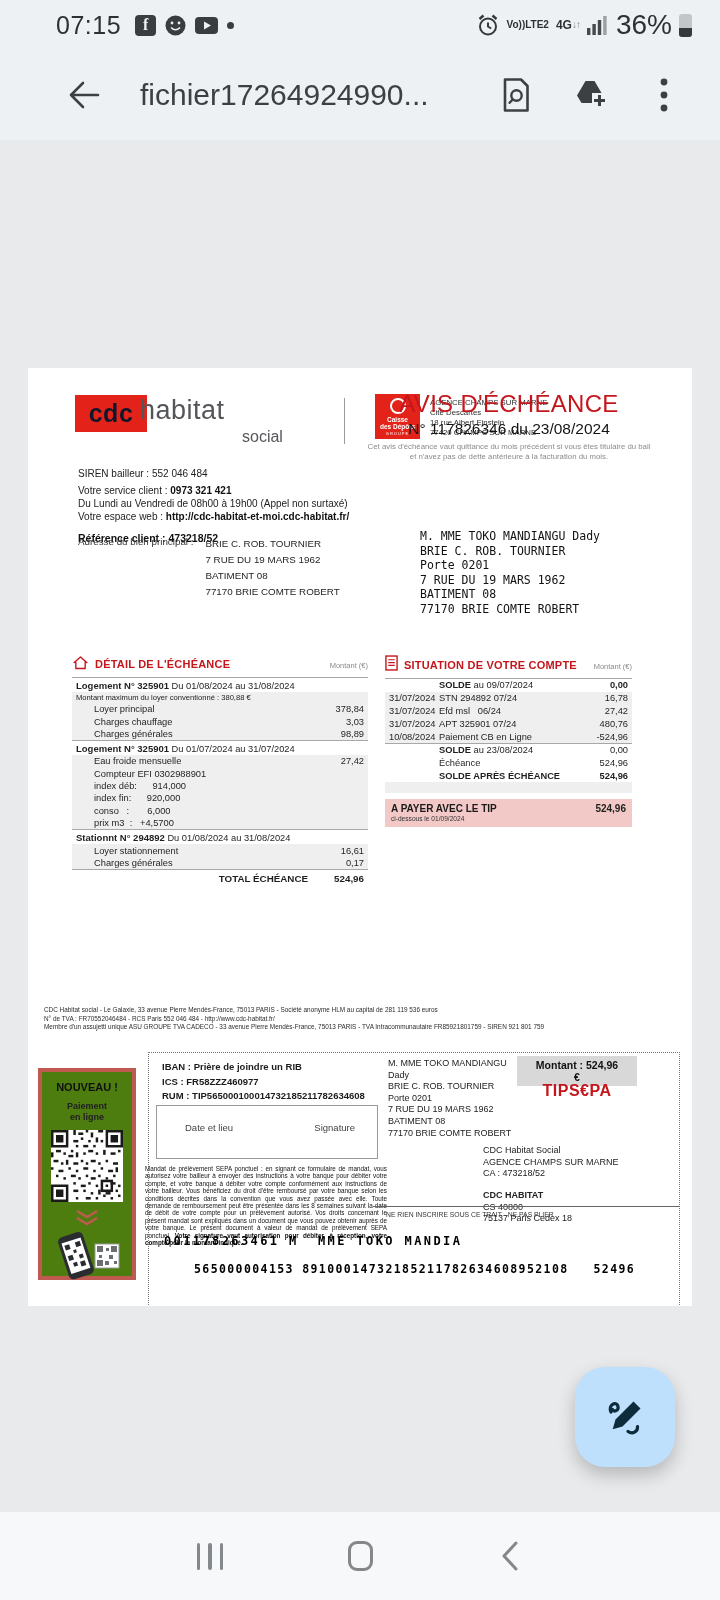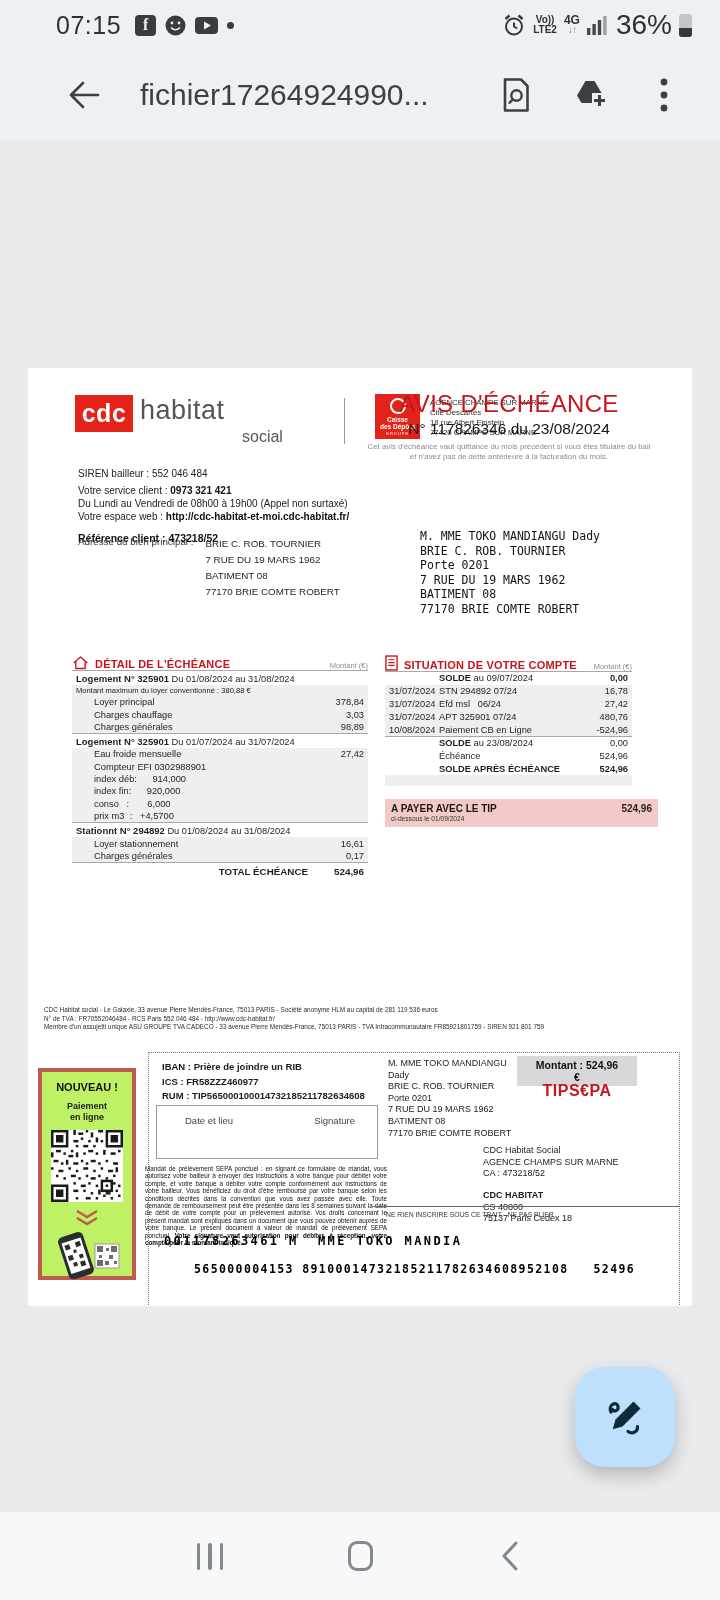--- a/index.html
+++ b/index.html
@@ -5,40 +5,40 @@
 *{margin:0;padding:0;box-sizing:border-box}
 html,body{width:720px;height:1600px;overflow:hidden;background:#e9eaec;font-family:"Liberation Sans",sans-serif}
 
 
 .status-bar{position:absolute;left:0;top:0;width:720px;height:50px;background:#eef1f4;display:flex;align-items:center;padding:0 28px 0 56px;color:#2e3134}
 .sb-time{font-size:25px;letter-spacing:.5px}
 .sb-left-icons{display:flex;align-items:center;gap:9px;margin-left:14px}
 .sb-fb{width:21px;height:21px;background:#393d40;border-radius:4px;color:#eef1f4;font-weight:bold;font-size:16px;display:flex;align-items:center;justify-content:center;font-family:"Liberation Serif",serif}
 .sb-dot{width:7px;height:7px;background:#393d40;border-radius:50%}
 .sb-right{margin-left:auto;display:flex;align-items:center;gap:7px}
-.sb-stack{display:flex;flex-direction:column;align-items:center;line-height:10px}
+.sb-stack{display:flex;flex-direction:row;align-items:center;line-height:10px}
 .sb-stack .t1{font-size:10px;font-weight:bold}
 .sb-stack .t2{font-size:10px;font-weight:bold}
 .sb-arrows{font-size:10px;color:#7b8085;letter-spacing:-1px}
 .sb-pct{font-size:28px}
 .sb-batt{width:13px;height:23px;border-radius:3px;background:#c3c6c9;position:relative;overflow:hidden}
 .sb-batt .fill{position:absolute;left:0;bottom:0;width:100%;height:9px;background:#35393c}
 
 
 .app-bar{position:absolute;left:0;top:50px;width:720px;height:90px;background:#eef1f4;display:flex;align-items:center}
 .ab-back{margin-left:62px;width:44px;height:44px;display:flex;align-items:center;justify-content:center}
 .ab-title{margin-left:34px;font-size:30px;color:#3d4043;flex:1;white-space:nowrap;overflow:hidden}
 .ab-ico{width:52px;height:52px;display:flex;align-items:center;justify-content:center}
 .ab-icons{display:flex;align-items:center;gap:22px;margin-right:30px}
 
 
 .page{position:absolute;left:28px;top:368px;width:664px;height:938px;background:#fff;color:#1f1f1f}
 .red{color:#c4161c}
 
-.cdc-box{position:absolute;left:47px;top:27px;width:58px;height:37px;background:#e32219;color:#ffffff;font-weight:bold;font-size:25px;display:flex;align-items:center;justify-content:center;letter-spacing:.5px}
+.cdc-box{position:absolute;left:47px;top:27px;width:72px;height:37px;background:#e32219;color:#0f172a;font-weight:bold;font-size:25px;display:flex;align-items:center;justify-content:center;letter-spacing:.5px}
 .cdc-habitat{position:absolute;left:112px;top:27px;font-size:27px;color:#55565a;letter-spacing:.5px}
 .cdc-social{position:absolute;left:214px;top:60px;font-size:16px;color:#55565a}
 .hdr-div{position:absolute;left:316px;top:30px;width:1px;height:46px;background:#9a9a9a}
 .caisse-box{position:absolute;left:347px;top:26px;width:45px;height:45px;background:#e32219;color:#fff;text-align:center;padding-top:4px}
 .caisse-box .emb{width:16px;height:16px;border:2px solid #fff;border-radius:50%;margin:0 auto}
 .caisse-box .cl{font-size:6.5px;font-weight:bold;line-height:7px;margin-top:2px}
 .caisse-box .cg{font-size:4px;letter-spacing:1px;margin-top:1px}
 .agency{position:absolute;left:402px;top:30px;font-size:7.8px;line-height:10px;color:#2c2c2c}
 .avis{position:absolute;left:330px;top:22px;width:302px;text-align:center}
 .avis-title{font-size:24px;font-weight:normal;letter-spacing:.3px}
@@ -48,57 +48,57 @@
 .info{position:absolute;left:50px;top:99px;font-size:10px;line-height:13px;color:#222}
 .info .gap{height:4px}
 .info b{color:#111}
 .info .ref{font-size:10.5px;margin-top:9px}
 .addr{position:absolute;left:50px;top:168px;font-size:9.8px;display:flex}
 .addr .lab{color:#333;margin-right:12px}
 .addr .lines div{line-height:16px}
 .recip{position:absolute;left:392px;top:161px;font-family:"DejaVu Sans Mono",monospace;font-size:11.5px;line-height:14.6px;color:#111}
 
 
-.tbl-hdr{display:flex;align-items:flex-end;}
+.tbl-hdr{display:flex;align-items:flex-end;margin-bottom:7px}
 .tbl-hdr .ttl{font-size:11px;font-weight:bold;color:#c4161c;margin-left:6px;flex:1;letter-spacing:.2px}
 .tbl-hdr .mcol{font-size:7.5px;color:#8b8b8b}
 .dtable{position:absolute;left:44px;top:287px;width:296px}
 .stable{position:absolute;left:357px;top:287px;width:247px}
 .grp{background:#fff;border-top:1px solid #a8a8a8;padding:2px 4px 1px;font-size:9.3px}
 .grp b{font-size:9.5px}
 .note-row{background:#efeff0;font-size:7.6px;padding:1px 4px;color:#222}
 .item{background:#efeff0;display:flex;padding:1.2px 4px 1.2px 22px;font-size:9.3px}
 .item .lbl{flex:1;white-space:pre}
 .item .val{width:54px;text-align:right}
 .total-row{display:flex;border-top:1px solid #a8a8a8;background:#fff;padding:3px 4px;font-size:9.8px;font-weight:bold}
 .total-row .lbl{flex:1;text-align:right;padding-right:26px}
 .sit-body{background:#efeff0}
 .sit-row{display:flex;padding:1.4px 4px;font-size:9.3px;background:#efeff0}
 .sit-row .d{width:50px;white-space:pre}
 .sit-row .l{flex:1;white-space:pre}
 .sit-row .v{width:52px;text-align:right}
 .sit-row.white{background:#fff}
 .sit-row.bt{border-top:1px solid #a8a8a8}
 .sit-strip{height:11px;background:#efeff0}
-.pay-box{position:absolute;left:357px;top:431px;width:273px;background:#f2c9c7;display:flex;padding:4px 6px 5px}
+.pay-box{position:absolute;left:357px;top:431px;width:247px;background:#f2c9c7;display:flex;padding:4px 6px 5px}
 .pay-box .pl{flex:1}
 .pay-box .pl .a{font-size:10px;font-weight:bold;color:#1a1a1a}
 .pay-box .pl .b{font-size:6.6px;color:#333;margin-top:1px}
 .pay-box .pv{font-size:10px;font-weight:bold;align-self:flex-start}
 
 .footer-legal{position:absolute;left:16px;top:638px;font-size:6.4px;line-height:8.7px;color:#2b2b2b;width:640px}
 
 
 .slip-border{position:absolute;left:120px;top:684px;width:532px;height:253px;border-top:1.5px dotted #777;border-left:1.5px dotted #777;border-right:1.5px dotted #777}
-.nouveau{position:absolute;left:10px;top:700px;width:98px;height:212px;border:4px solid #bf5a50;background:#bef264;text-align:center}
+.nouveau{position:absolute;left:10px;top:700px;width:98px;height:212px;border:4px solid #bf5a50;background:#4d7c0f;text-align:center}
 .nouveau .n1{font-size:11px;font-weight:bold;margin-top:9px;color:#111}
 .nouveau .n2{font-size:9px;font-weight:bold;line-height:11px;margin-top:8px;color:#222}
 .nouveau .qr{margin:7px auto 0}
 .iban-block{position:absolute;left:134px;top:692px;font-size:9.5px;font-weight:600;line-height:14.5px;color:#1c1c1c}
-.sig-box{position:absolute;left:128px;top:737px;width:222px;height:54px;background:#fff;border:1px solid #9a9a9a;display:flex;justify-content:space-between;padding:9px 22px 0 28px;font-size:9.5px;color:#444}
+.sig-box{position:absolute;left:128px;top:737px;width:222px;height:54px;background:#fff;border:1px solid #9a9a9a;display:flex;justify-content:space-between;padding:16px 22px 0 28px;font-size:9.5px;color:#444}
 .mandat{position:absolute;left:117px;top:797px;width:242px;font-size:6.3px;line-height:7.4px;text-align:justify;color:#101010}
 .tip-recip{position:absolute;left:360px;top:690px;font-size:9px;line-height:11.6px;color:#222}
 .montant-box{position:absolute;left:489px;top:688px;width:120px;background:#d8d8d8;text-align:center;font-size:10.5px;font-weight:bold;padding:3px 17px;color:#111}
 .tipsepa{position:absolute;left:489px;top:714px;width:120px;text-align:center;font-size:16px;font-weight:bold;letter-spacing:.5px}
 .cdc-b1{position:absolute;left:455px;top:777px;font-size:9px;line-height:11.6px;color:#222}
 .cdc-b2{position:absolute;left:455px;top:822px;font-size:9px;line-height:11.6px;color:#222}
 .cdc-b2 .b{font-weight:bold}
 .trait{position:absolute;left:345px;top:838px;width:307px;height:1px;background:#666}
 .ne-rien{position:absolute;left:358px;top:843px;font-size:6.8px;color:#333}
 .ocr1{position:absolute;left:136px;top:866px;font-family:"DejaVu Sans Mono",monospace;font-size:12px;font-weight:bold;letter-spacing:2.4px;white-space:pre;color:#000}

